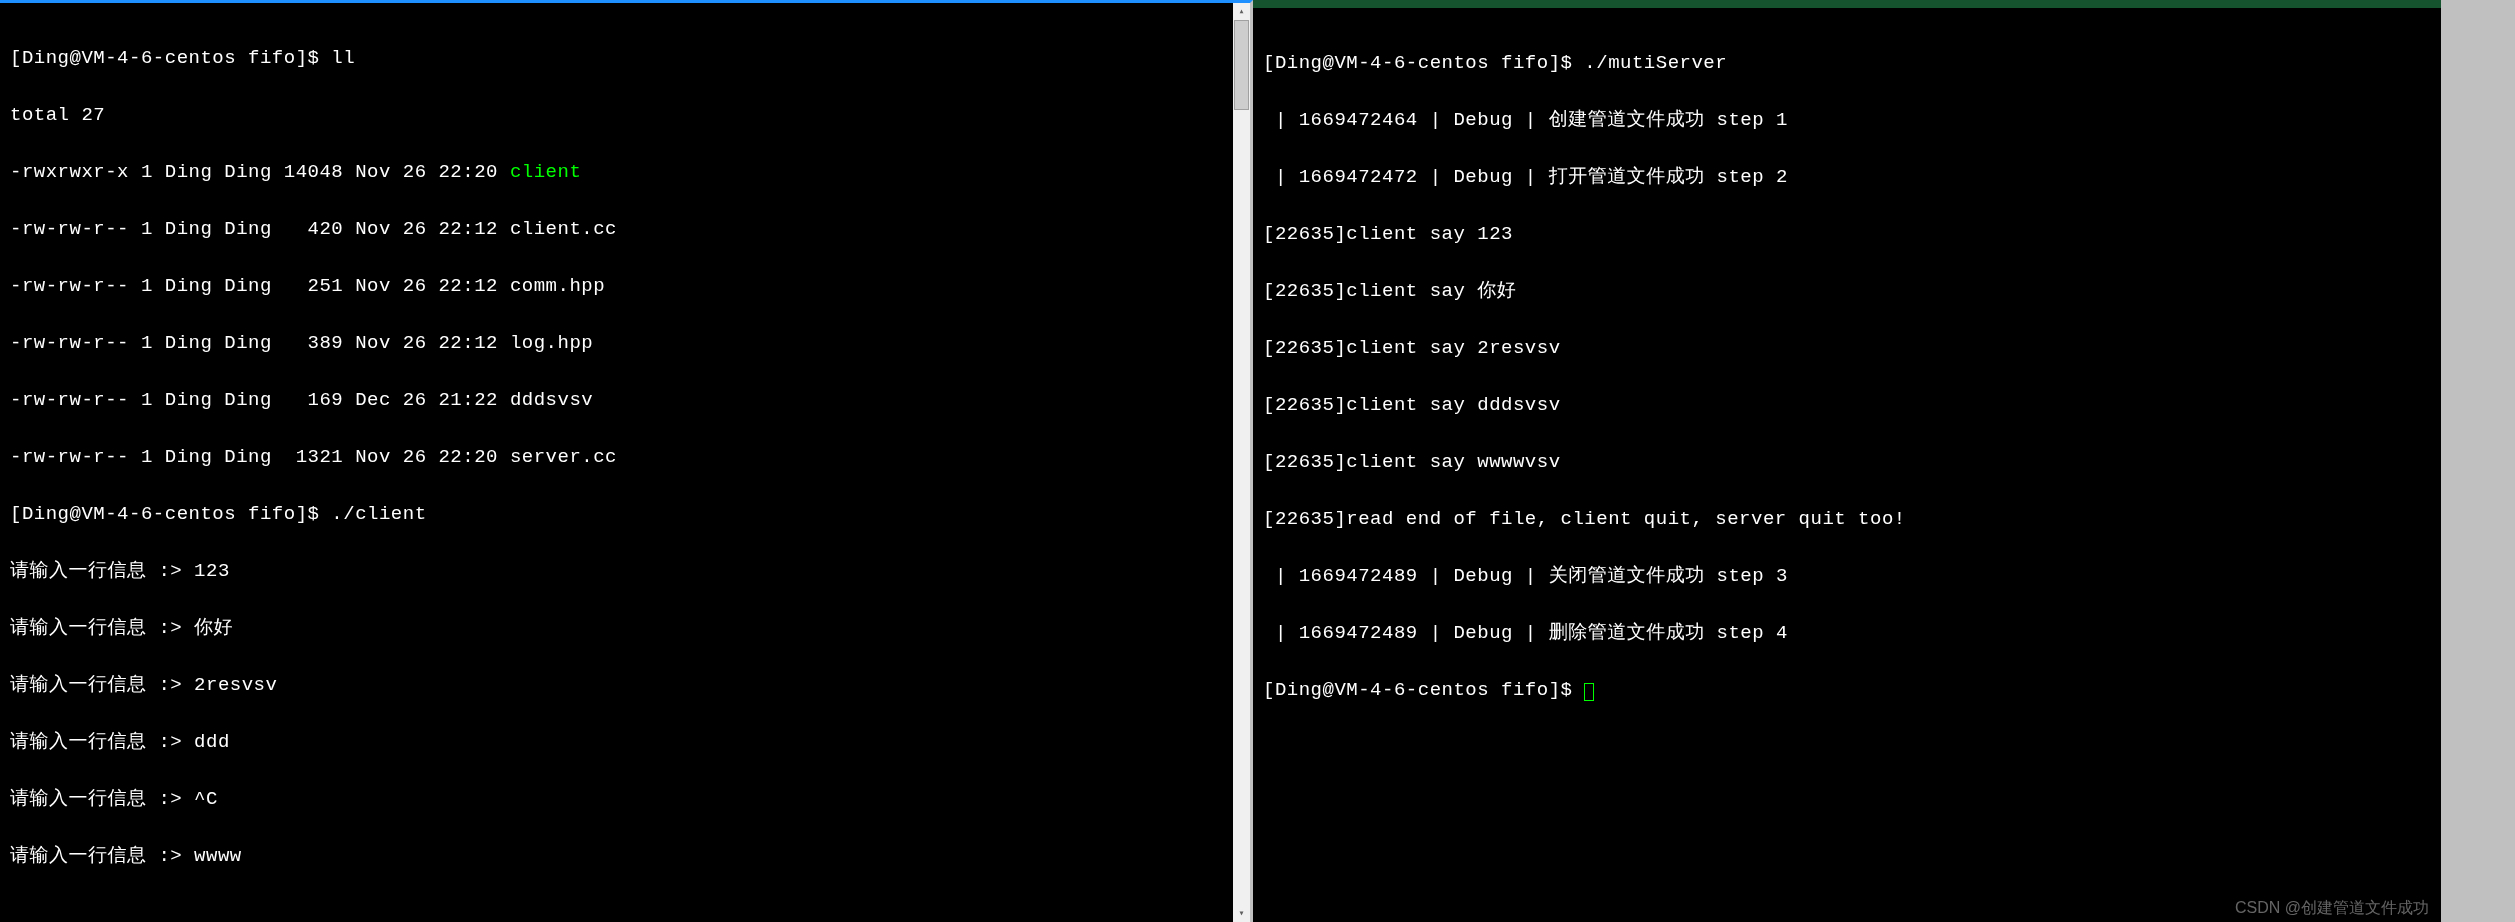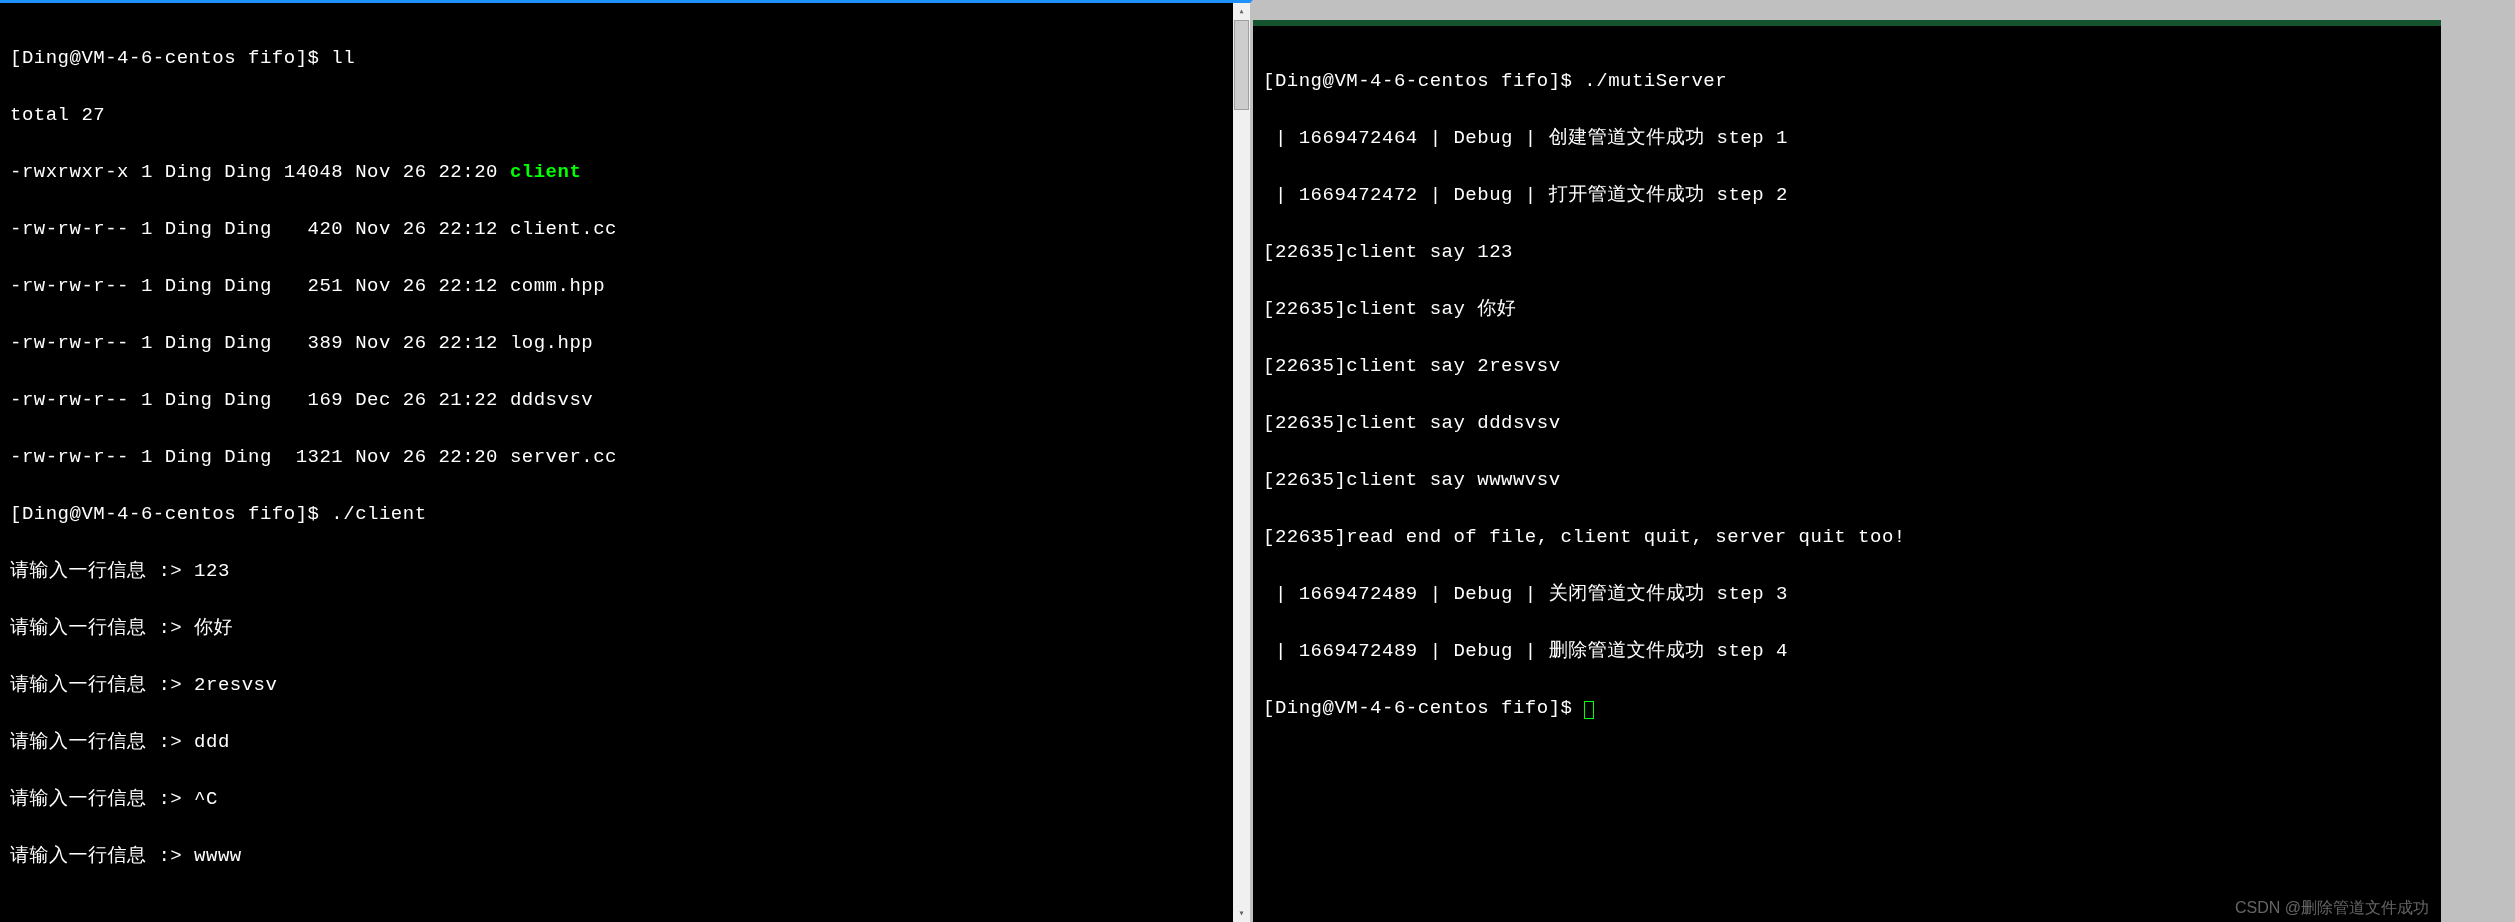--- a/index.html
+++ b/index.html
@@ -25,31 +25,30 @@
       position: relative;
       overflow: hidden;
     }
     .terminal-left {
       width: 1253px;
       border-top: 3px solid #1e90ff;
       border-right: 3px solid #c0c0c0;
     }
     .terminal-right {
       width: 1188px;
-      border-top: 6px solid #14532d;
-      margin-top: 20px;
+      border-top: 8px solid #14532d;
     }
     .line {
       display: block;
       min-height: 18px;
       letter-spacing: 0.5px;
     }
     .exe {
       color: #00ff00;
-      font-weight: bold;
+      font-weight: normal;
     }
     .cursor-outline {
       display: inline-block;
       width: 10px;
       height: 18px;
       border: 1px solid #00ff00;
       vertical-align: text-bottom;
     }
     .scrollbar {
       position: absolute;
@@ -127,14 +126,14 @@
   <span class="line">[22635]client say 123</span>
   <span class="line">[22635]client say 你好</span>
   <span class="line">[22635]client say 2resvsv</span>
   <span class="line">[22635]client say dddsvsv</span>
   <span class="line">[22635]client say wwwwvsv</span>
   <span class="line">[22635]read end of file, client quit, server quit too!</span>
   <span class="line"> | 1669472489 | Debug | 关闭管道文件成功 step 3</span>
   <span class="line"> | 1669472489 | Debug | 删除管道文件成功 step 4</span>
   <span class="line"><span>[Ding@VM-4-6-centos fifo]$ </span><span class="cursor-outline"></span></span>
 
-  <div class="watermark">CSDN @删除管道文件成功</div>
+  <div class="watermark">CSDN @创建管道文件成功</div>
 </div>
 
 </body></html>

